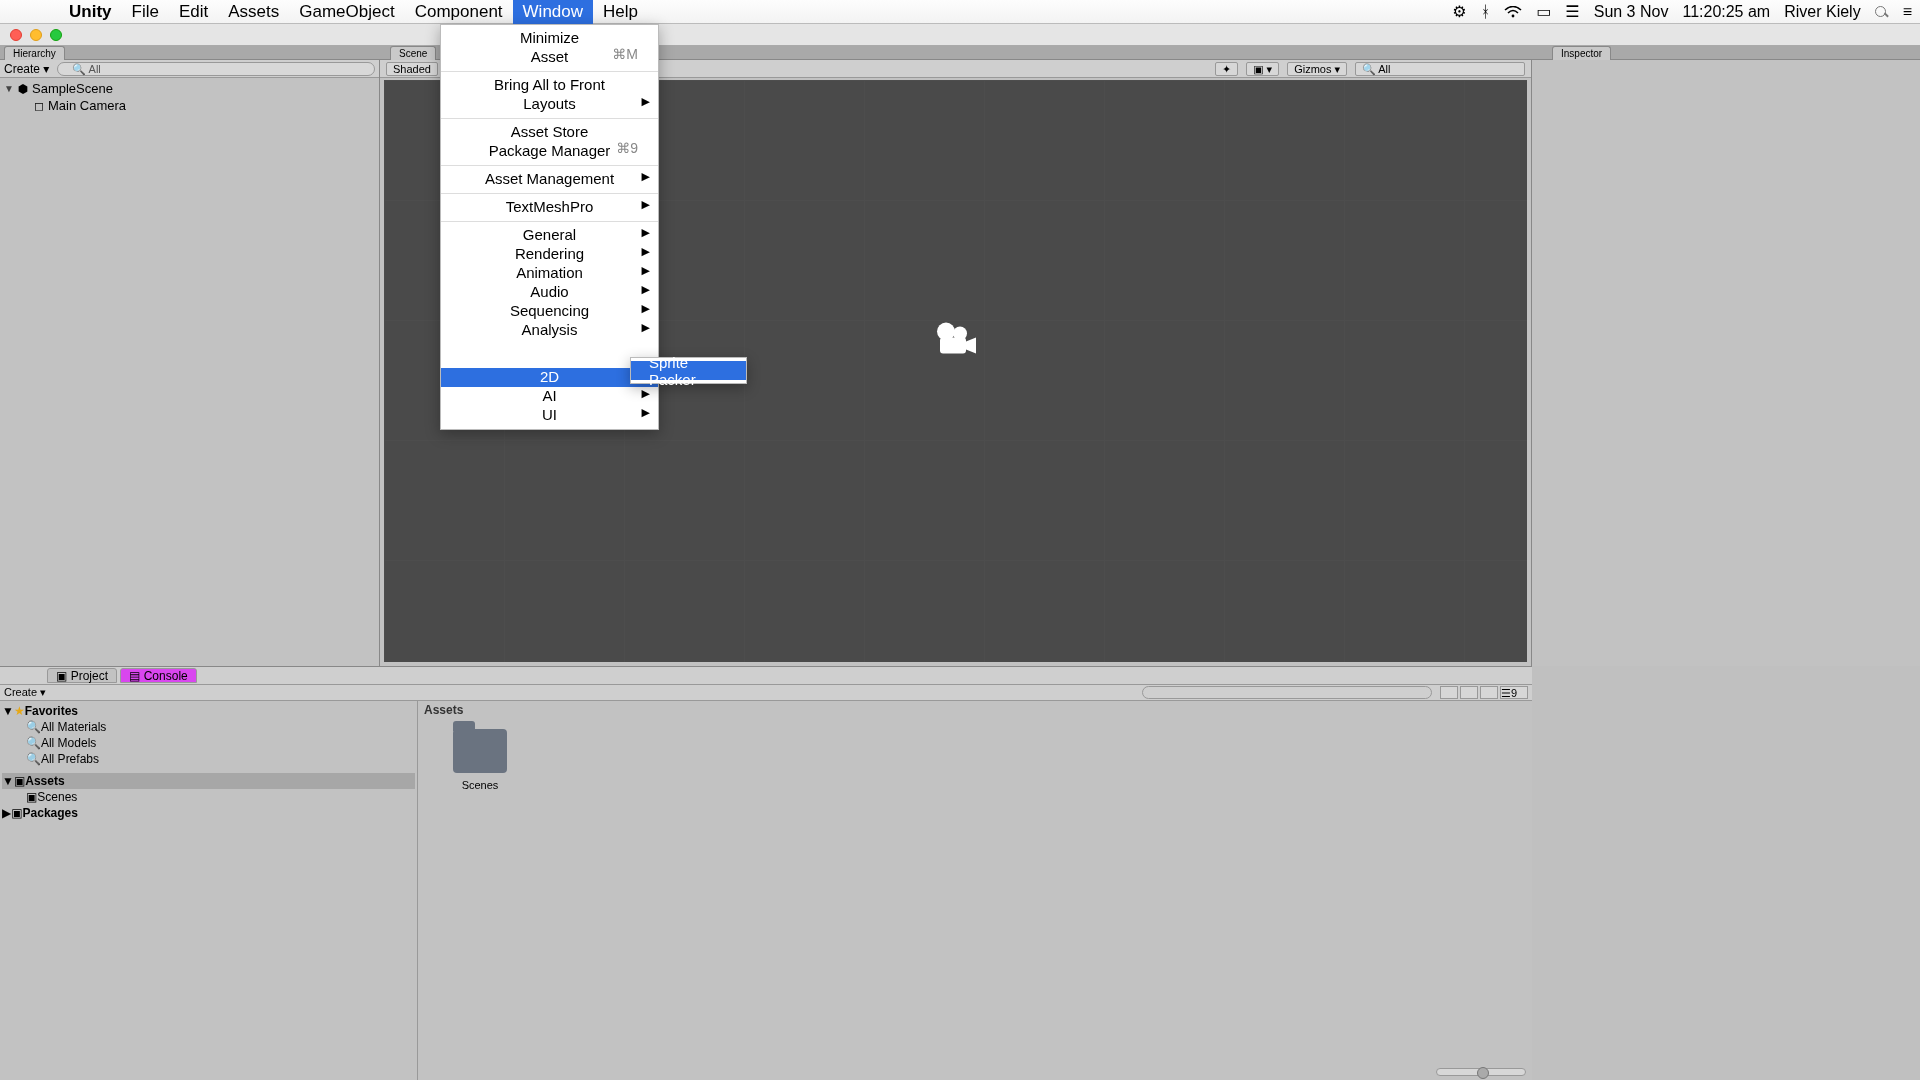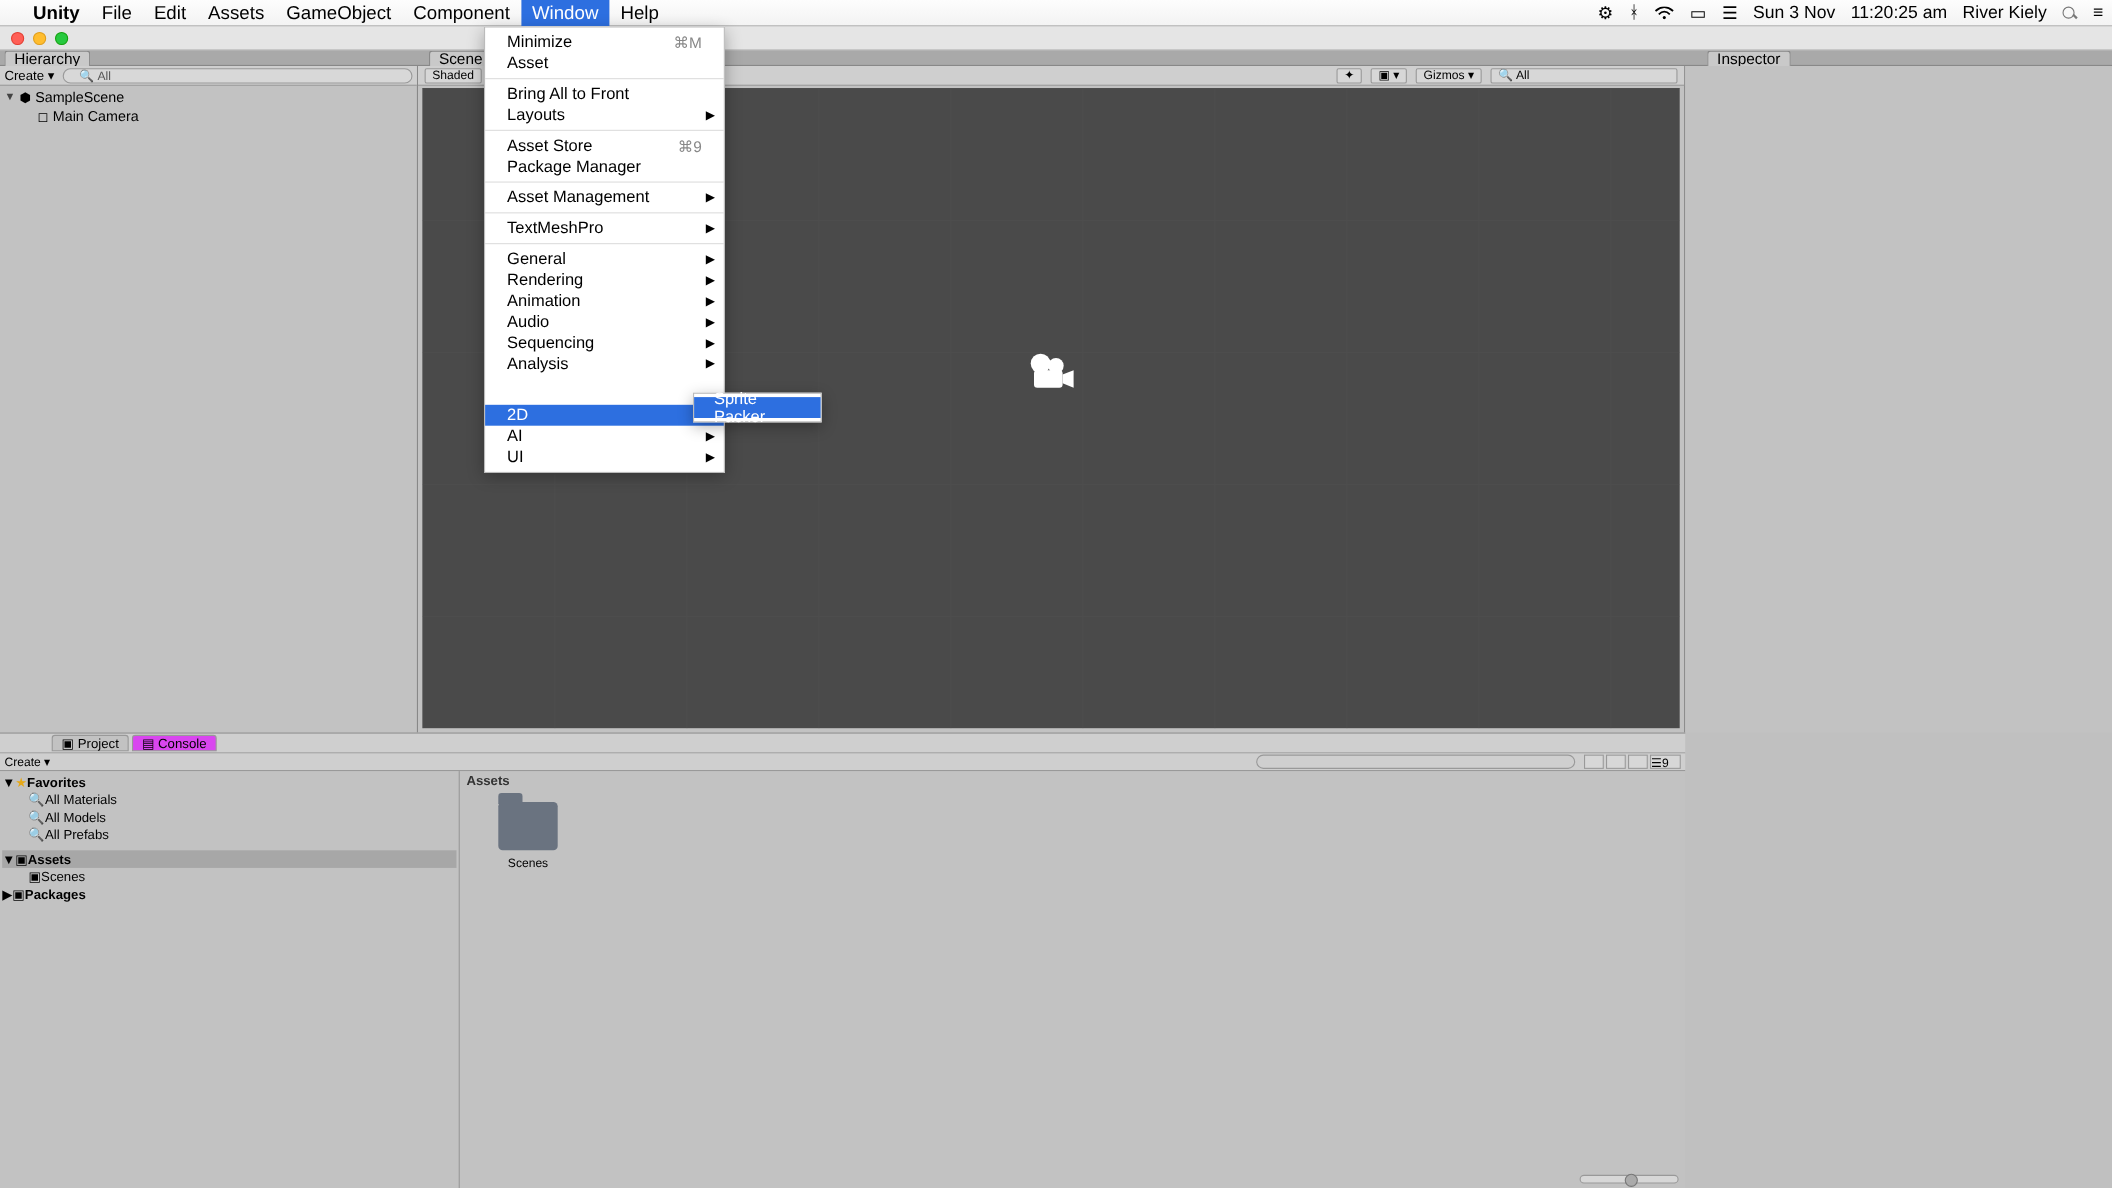--- a/index.html
+++ b/index.html
@@ -1,37 +1,37 @@
 <!DOCTYPE html>
 <html><head>
 <meta charset="utf-8">
 <style>
 * { box-sizing: border-box; margin: 0; padding: 0; font-family: -apple-system, "Helvetica Neue", Arial, sans-serif; }
 body { width: 1920px; height: 1080px; background: #c0c0c0; overflow: hidden; font-size: 15px; }
 
 
-.menubar { position: absolute; left: 0; top: 0; width: 100%; height: 24px; background: linear-gradient(#fdfdfd,#f3f3f3); border-bottom: 1px solid #bbb; display: flex; align-items: center; padding: 0 8px; font-size: 17px; }
+.menubar { position: absolute; left: 0; top: 0; width: 100%; height: 24px; background: linear-gradient(#fdfdfd,#f3f3f3); border-bottom: 1px solid #bbb; display: flex; align-items: center; padding: 0 8px; font-size: 17px; gap: 39px; }
 .menubar .apple { font-size: 18px; margin-right: 12px; }
 .menubar .mainmenus { display: flex; }
 .menubar .mainmenus .mitem { padding: 0 10px; line-height: 24px; cursor: default; }
 .menubar .mainmenus .mitem.bold { font-weight: 700; }
 .menubar .mainmenus .mitem.active { background: #2d6fe0; color: #fff; }
 .menubar .right { margin-left: auto; display: flex; align-items: center; gap: 14px; font-size: 16px; }
 .menubar .right span { display: inline-flex; align-items: center; }
 
 
 .winrow { position: absolute; left: 0; top: 24px; width: 100%; height: 22px; background: #e5e5e5; border-bottom: 1px solid #aaa; display: flex; align-items: center; font-size: 14px; }
 .winrow .dots { display: flex; gap: 8px; padding-left: 10px; }
 .winrow .dot { width: 12px; height: 12px; border-radius: 50%; }
 .dot.red { background:#ff5f56;border:1px solid #e33e32;} .dot.yel{background:#ffbd2e;border:1px solid #e09e1a;} .dot.grn{background:#27c93f;border:1px solid #13a10e;}
 .winrow .title { margin-left: auto; margin-right: auto; color:#555; }
 
 
 .tabsrow { position: absolute; left:0; top:46px; width:100%; height:14px; background:#a9a9a9; border-bottom:1px solid #888;}
-.tabsrow .tab { position:absolute; top:0; height:14px; background:#c9c9c9; border:1px solid #888; border-bottom:none; border-radius:3px 3px 0 0; font-size:14px; line-height:13px; padding:0 8px; }
+.tabsrow .tab { position:absolute; top:0; height:14px; background:#c9c9c9; border:1px solid #888; border-bottom:none; border-radius:3px 3px 0 0; font-size:10px; line-height:13px; padding:0 8px; }
 .tabsrow .tab.h { left:4px; }
 .tabsrow .tab.s { left:390px; }
 .tabsrow .tab.i { left:1552px; }
 
 
 .hierarchy { position:absolute; left:0; top:60px; width:380px; height:606px; background:#c2c2c2; border-right:1px solid #888; }
 .hierarchy .toolbar { height:18px; background:#cfcfcf; border-bottom:1px solid #999; display:flex; align-items:center; font-size:12px; }
 .hierarchy .toolbar .create { padding:0 4px; }
 .hierarchy .toolbar .search { flex:1; margin:0 4px; height:14px; border:1px solid #999; border-radius:8px; background:#d8d8d8; font-size:11px; padding-left:14px; color:#555;}
 .hierarchy .tree { font-size:13px; padding:2px 4px;}
@@ -73,21 +73,21 @@
 .projectarea .grid .header { font-size:12px; font-weight:600; padding:2px 6px; color:#333;}
 .projectarea .grid .folder { position:absolute; left:22px; top:28px; width:80px; text-align:center;}
 .projectarea .grid .folder .foldericon { width:54px; height:44px; margin:0 auto; background:#6a7380; border-radius:4px; position:relative;}
 .projectarea .grid .folder .foldericon::before { content:""; position:absolute; left:0; top:-8px; width:22px; height:10px; background:#6a7380; border-radius:3px 3px 0 0;}
 .projectarea .grid .folder .lbl { font-size:11px; margin-top:6px;}
 .projectarea .slider { position:absolute; right:6px; bottom:4px; width:90px; height:8px; background:#d7d7d7; border:1px solid #999; border-radius:4px;}
 .projectarea .slider::after { content:""; position:absolute; left:40px; top:-2px; width:10px; height:10px; background:#aaa; border:1px solid #777; border-radius:50%;}
 
 
 .dropdown { position:absolute; left:440px; top:24px; width:219px; background:#fff; border:1px solid #bbb; box-shadow:0 4px 14px rgba(0,0,0,.3); font-size:15px; padding:4px 0;}
-.dropdown .ditem { display:flex; align-items:center; height:19px; padding:0 20px; position:relative;}
+.dropdown .ditem { display:flex; align-items:center; height:19px; padding:0 20px; position:relative;flex-direction:column;}
 .dropdown .ditem.hl { background:#2d6fe0; color:#ffffff;margin-top:28px;}
 .dropdown .ditem .sc { margin-left:auto; color:#888; font-size:14px;}
 .dropdown .ditem .arr { position:absolute; right:8px; font-size:11px;}
 .dropdown .sep { height:1px; background:#ddd; margin:4px 0;}
 .submenu { position:absolute; left:630px; top:357px; width:117px; background:#fff; border:1px solid #bbb; box-shadow:0 4px 14px rgba(0,0,0,.3); font-size:15px; padding:3px 0;}
 .submenu .ditem { height:19px; display:flex; align-items:center; padding:0 18px;}
 .submenu .ditem.hl { background:#2d6fe0; color:#fff;}
 
 .magnify::before { content:""; display:inline-block; width:9px; height:9px; border:1.5px solid #777; border-radius:50%; margin-right:-2px;}
 .magnify::after { content:""; display:inline-block; width:5px; height:1.5px; background:#777; transform:rotate(45deg); position:relative; top:3px;}

